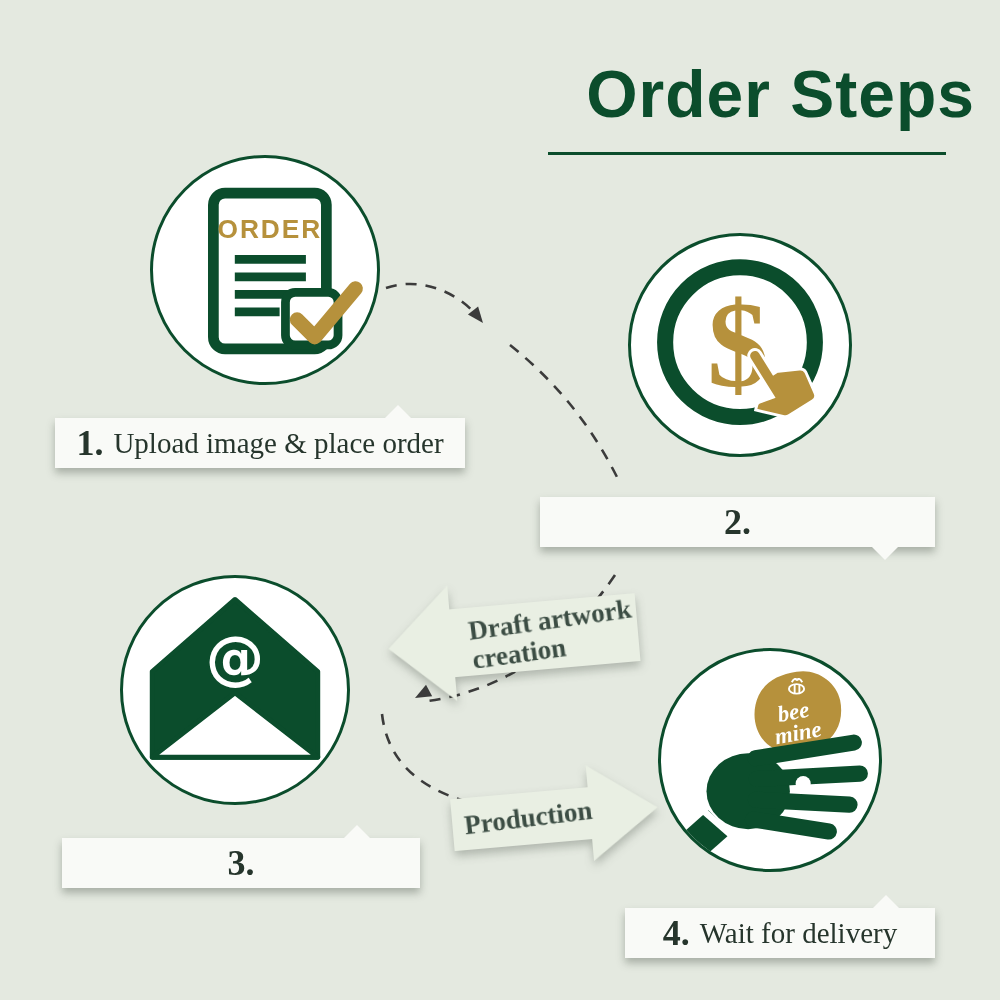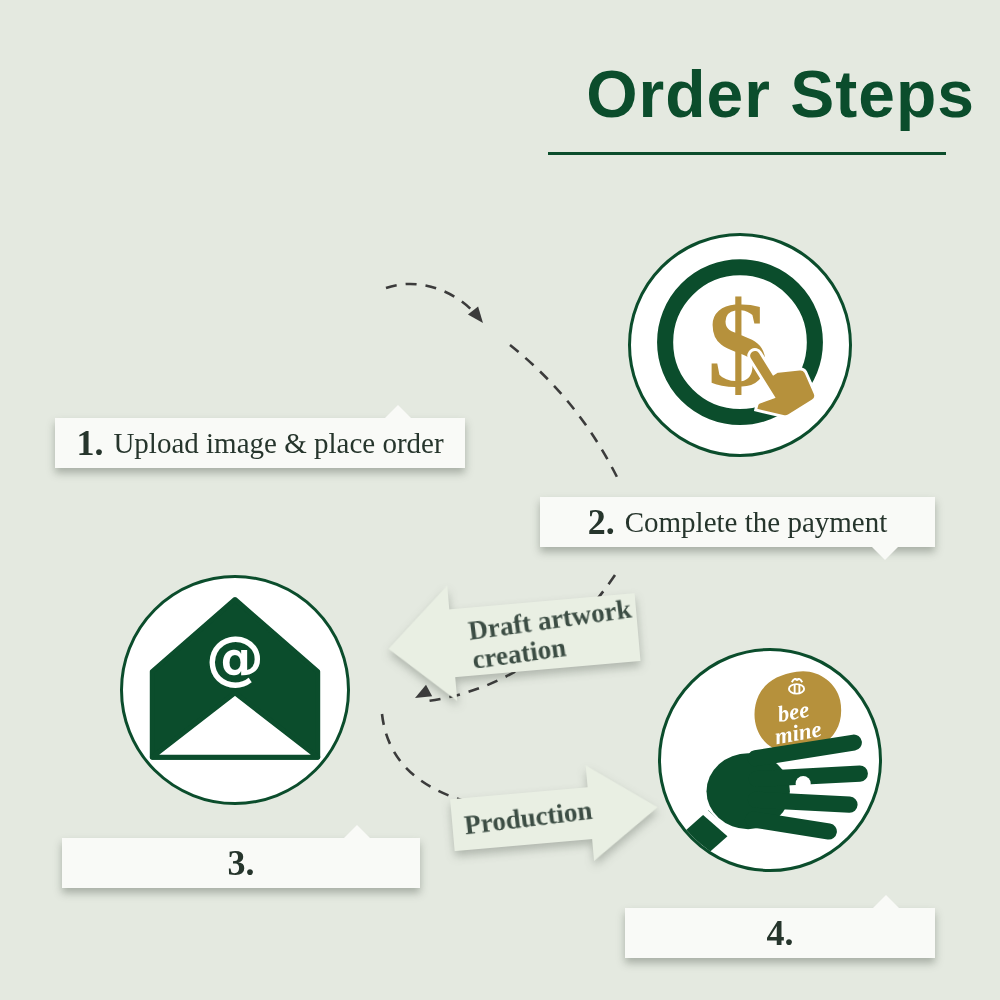--- a/index.html
+++ b/index.html
@@ -63,20 +63,34 @@
     <path d="M483 323 L467.9 314.5 L478.1 306.5 Z" fill="#3b3b3b"></path>
     <path d="M510 345 C560 385 594 430 620 483" fill="none" stroke="#3b3b3b" stroke-width="2.6" stroke-dasharray="11 9"></path>
     <path d="M615 575 C565 648 505 690 428 701" fill="none" stroke="#3b3b3b" stroke-width="2.6" stroke-dasharray="11 9"></path>
     <path d="M415 698 L426 684.8 L432.2 696.2 Z" fill="#3b3b3b"></path>
     <path d="M382 714 C388 766 426 797 500 809" fill="none" stroke="#3b3b3b" stroke-width="2.6" stroke-dasharray="11 9"></path>
   </svg>
 
   <h1 class="title">Order Steps</h1>
   <div class="title-underline"></div>
 
+  <div class="circle" id="c1">
+    <svg viewBox="0 0 230 230">
+      <rect x="62" y="36" width="116" height="160" rx="12" fill="#fff" stroke="#0b4d2c" stroke-width="11"></rect>
+      <text x="120" y="82" text-anchor="middle" font-size="27" font-weight="bold" fill="#b6913c" letter-spacing="2" font-family="Liberation Sans, sans-serif">ORDER</text>
+      <g stroke="#0b4d2c" stroke-width="9">
+        <line x1="84" y1="104" x2="157" y2="104"></line>
+        <line x1="84" y1="122" x2="157" y2="122"></line>
+        <line x1="84" y1="140" x2="157" y2="140"></line>
+        <line x1="84" y1="158" x2="130" y2="158"></line>
+      </g>
+      <rect x="136" y="138" width="54" height="54" rx="10" fill="#fff" stroke="#0b4d2c" stroke-width="9"></rect>
+      <path d="M148 166 L166 184 L208 134" stroke="#b6913c" stroke-width="15" fill="none" stroke-linecap="round" stroke-linejoin="round"></path>
+    </svg>
+  </div>
 
   <div class="circle" id="c2">
     <svg viewBox="0 0 230 230">
       <circle cx="115" cy="112" r="79" fill="#fff" stroke="#0b4d2c" stroke-width="17"></circle>
       <text x="113" y="158" text-anchor="middle" font-size="130" font-weight="bold" fill="#b6913c" font-family="Liberation Serif, serif">$</text>
       <g transform="translate(152,152) rotate(-32) scale(4.4) translate(-12.5,-15)">
         <path d="M18.84 15.87l-4.54-2.26c-.17-.07-.35-.11-.54-.11H13v-6c0-.83-.67-1.5-1.5-1.5S10 6.67 10 7.5v10.74c-3.6-.76-3.54-.75-3.67-.75-.31 0-.59.13-.79.33l-.79.8 4.94 4.94c.27.27.65.44 1.06.44h6.79c.75 0 1.33-.55 1.44-1.28l.75-5.27c.01-.07.02-.14.02-.2 0-.62-.38-1.16-.91-1.38z" fill="#b6913c" stroke="#fff" stroke-width="0.7"></path>
       </g>
     </svg>
   </div>
@@ -132,24 +146,24 @@
   </div>
 
   <div class="label-box" id="l1">
     <span class="tab tab-up"></span>
     <span class="num">1.</span>
     <span class="txt">Upload image &amp; place order</span>
   </div>
   <div class="label-box" id="l2">
     <span class="tab tab-down"></span>
     <span class="num">2.</span>
-    <span class="txt">Complete the payment</span>
   </div>
   <div class="label-box" id="l3">
     <span class="tab tab-up"></span>
     <span class="num">3.</span>
   </div>
   <div class="label-box" id="l4">
     <span class="tab tab-up"></span>
     <span class="num">4.</span>
+    <span class="txt">Wait for delivery</span>
   </div>
 
 </div>
 
 </body></html>

